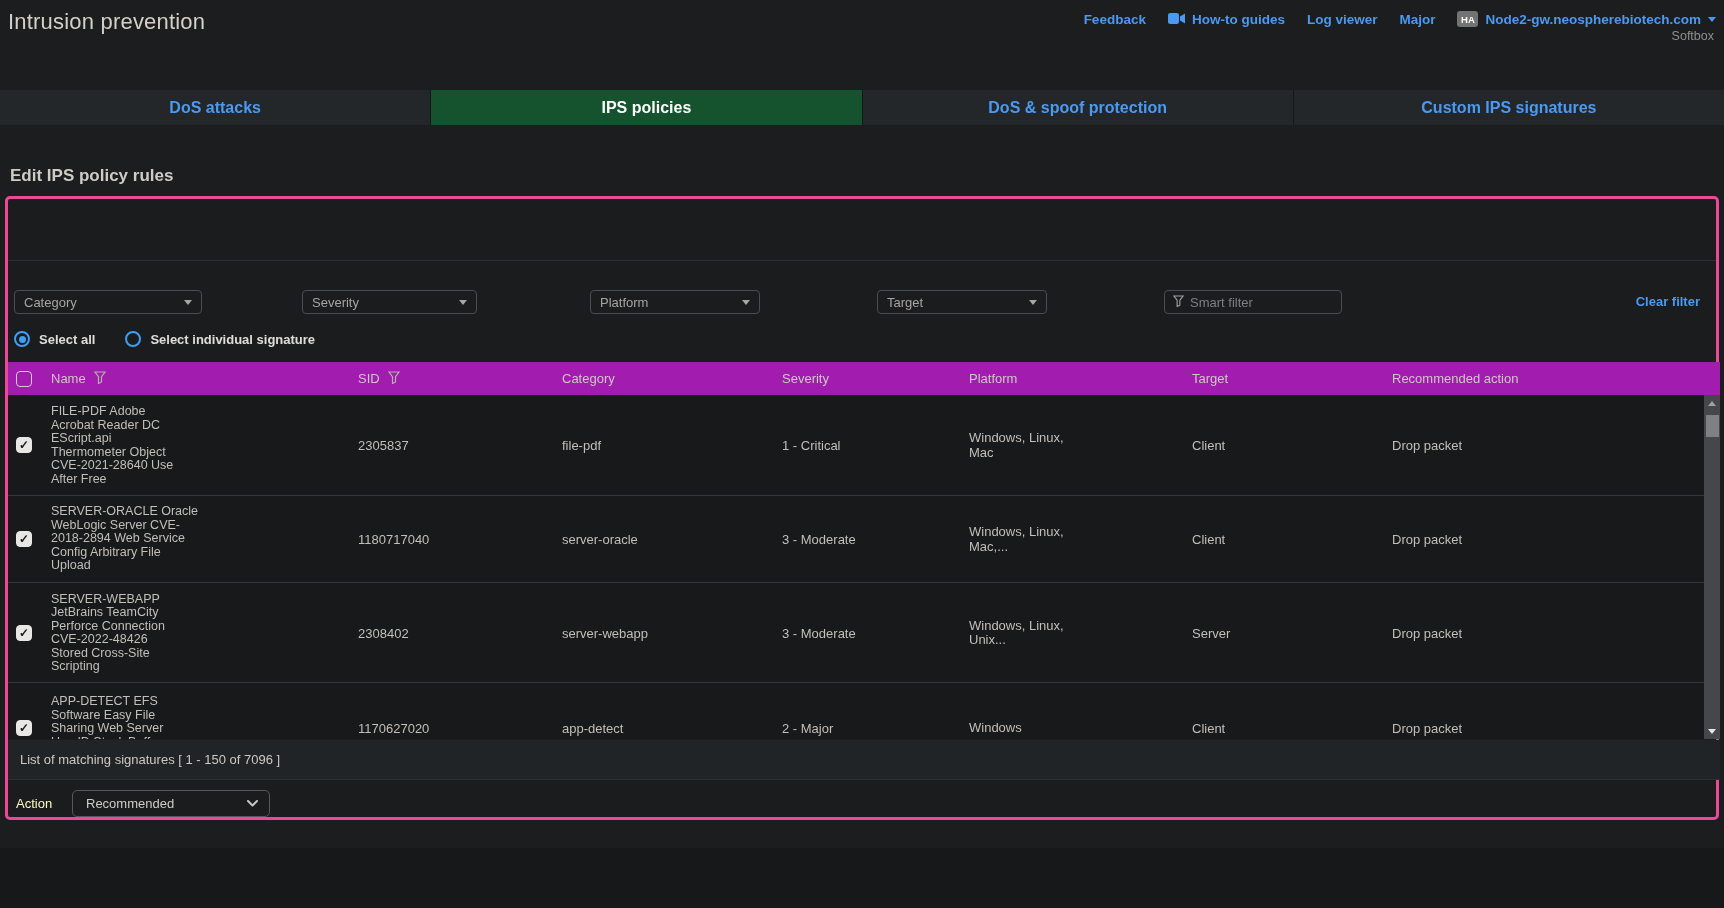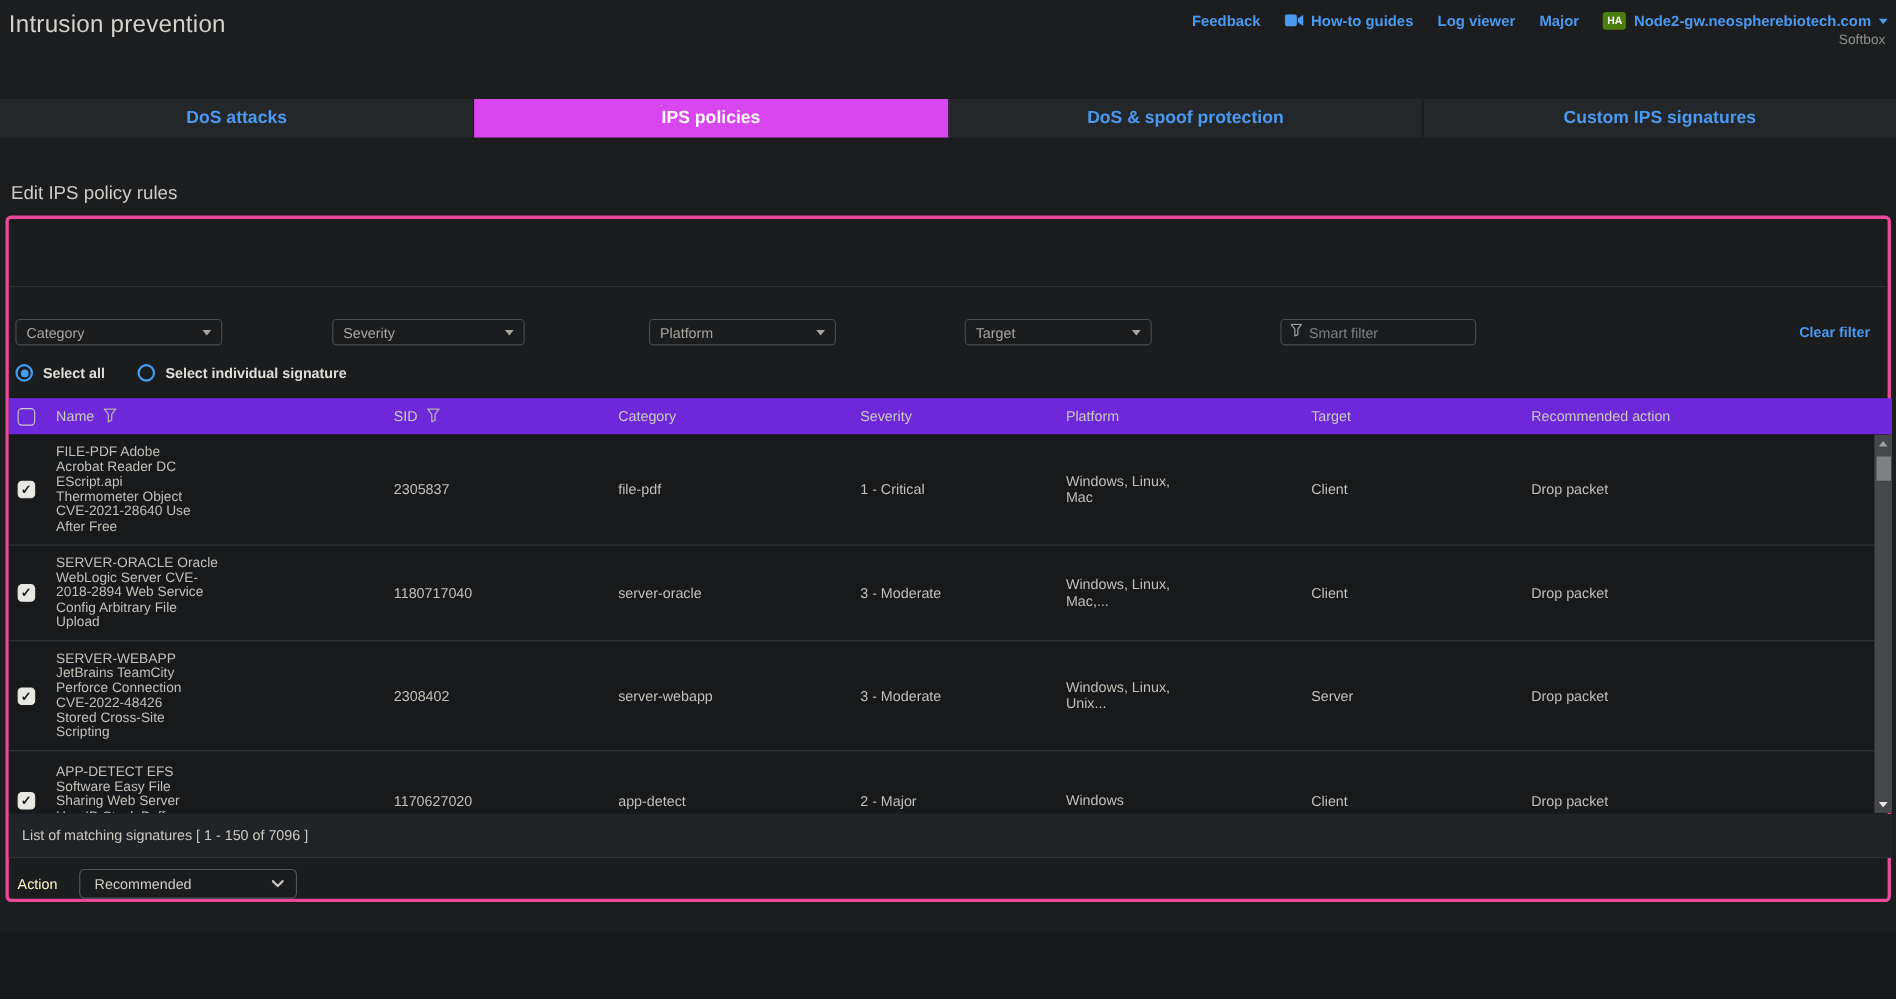--- a/index.html
+++ b/index.html
@@ -4,32 +4,32 @@
 <style>
   * { margin:0; padding:0; box-sizing:border-box; }
   html,body { background:#101113; }
   body { font-family:"Liberation Sans", sans-serif; }
   .app { position:relative; width:1724px; height:908px; background:#1b1d1f; overflow:hidden; color:#c6c2bc; }
 
   
   .page-title { position:absolute; left:8px; top:9px; font-size:22px; font-weight:400; color:#d4d0c9; letter-spacing:.2px; }
   .topnav { position:absolute; top:11px; right:8px; display:flex; align-items:center; gap:22px; font-size:13.5px; font-weight:600; color:#4a9af2; }
   .topnav .lnk { cursor:pointer; display:flex; align-items:center; gap:7px; }
-  .ha-badge { display:inline-flex; align-items:center; justify-content:center; width:21px; height:16px; border-radius:3px; background:#4d7c0f; color:#fff; font-size:9.5px; font-weight:700; }
+  .ha-badge { display:inline-flex; align-items:center; justify-content:center; width:21px; height:16px; border-radius:3px; background:#737373; color:#fff; font-size:9.5px; font-weight:700; }
   .device { display:flex; align-items:center; gap:7px; }
   .caret-dn { width:0; height:0; border-left:4.5px solid transparent; border-right:4.5px solid transparent; border-top:5.5px solid #4a9af2; }
   .env-label { position:absolute; top:29px; right:10px; font-size:12.5px; color:#8f908e; }
 
   
   .tabbar { position:absolute; left:0; top:90px; width:1724px; height:35px; display:flex; background:#24272a; }
   .tab { flex:1 1 0; display:flex; align-items:center; justify-content:center; font-size:16px; font-weight:700; color:#4a9af2; border-right:1px solid #141619; cursor:pointer; }
   .tab:last-child { border-right:none; }
-  .tab.active { background:#d946ef; color:#ffffff; }
-
-  .section-title { position:absolute; left:10px; top:166px; font-size:17px; color:#cfcbc5; font-weight:400; }
+  .tab.active { background:#14532d; color:#ffffff; }
+
+  .section-title { position:absolute; left:10px; top:166px; font-size:17px; color:#cfcbc5; font-weight:700; }
 
   
   .panel { position:absolute; left:5px; top:196px; width:1714px; height:624px; border:3px solid #ec4899; border-radius:5px; background:#1a1c1e; }
 
   .rule-label { position:absolute; left:6px; top:219px; font-size:13px; font-weight:700; color:#d0ccc6; }
   .rule-input { position:absolute; left:100px; top:212px; width:300px; height:26px; background:transparent; border:1px solid #4a4d50; border-radius:6px; color:#75787b; font-size:13px; padding:0 10px; font-family:"Liberation Sans", sans-serif; outline:none; }
   .hr1 { position:absolute; left:0; top:61px; width:100%; height:0; border-top:1px solid #2e3133; }
 
   .dd { position:absolute; top:91px; height:24px; border:1px solid #4a4d50; border-radius:4px; display:flex; align-items:center; justify-content:space-between; padding:0 9px; font-size:13px; color:#a9a59f; cursor:pointer; }
   .dd .caret { width:0; height:0; border-left:4.5px solid transparent; border-right:4.5px solid transparent; border-top:5px solid #a9a59f; }
@@ -43,21 +43,21 @@
   .clear-filter { position:absolute; right:16px; top:95px; font-size:13px; font-weight:700; color:#4a9af2; cursor:pointer; }
 
   .radio-row { position:absolute; left:6px; top:132px; display:flex; align-items:center; gap:30px; }
   .radio-opt { display:flex; align-items:center; gap:9px; cursor:pointer; }
   .radio { width:16px; height:16px; border-radius:50%; border:2.5px solid #3f9ef6; display:flex; align-items:center; justify-content:center; background:transparent; }
   .radio .dot { width:7px; height:7px; border-radius:50%; background:#3f9ef6; display:none; }
   .radio.sel .dot { display:block; }
   .radio-lbl { font-size:13px; font-weight:700; color:#e0ddd7; }
 
   
-  .thead { position:absolute; left:0; top:163px; width:1712px; height:33px; background:#6d28d9; }
+  .thead { position:absolute; left:0; top:163px; width:1712px; height:33px; background:#a21caf; }
   .hcell { position:absolute; top:0; height:33px; display:flex; align-items:center; gap:8px; font-size:13px; color:#ccc8c2; }
   .hcb { left:8px; } .h-name { left:43px; } .h-sid { left:350px; } .h-cat { left:554px; }
   .h-sev { left:774px; } .h-plat { left:961px; } .h-tgt { left:1184px; } .h-act { left:1384px; }
 
   .cb { width:16px; height:16px; border:1.5px solid #cfccc6; border-radius:4px; background:transparent; cursor:pointer; }
   .cb.checked { background:#e9e7e3; border-color:#e9e7e3; display:flex; align-items:center; justify-content:center; color:#17181a; font-size:12px; font-weight:700; line-height:1; }
 
   .rows-viewport { position:absolute; left:0; top:196px; width:1712px; height:344px; overflow:hidden; background:#17191b; }
   .row { position:relative; width:1697px; border-bottom:1px solid #343739; }
   .row.r1 { height:101px; } .row.r2 { height:87px; } .row.r3 { height:100px; } .row.r4 { height:95px; border-bottom:none; }

